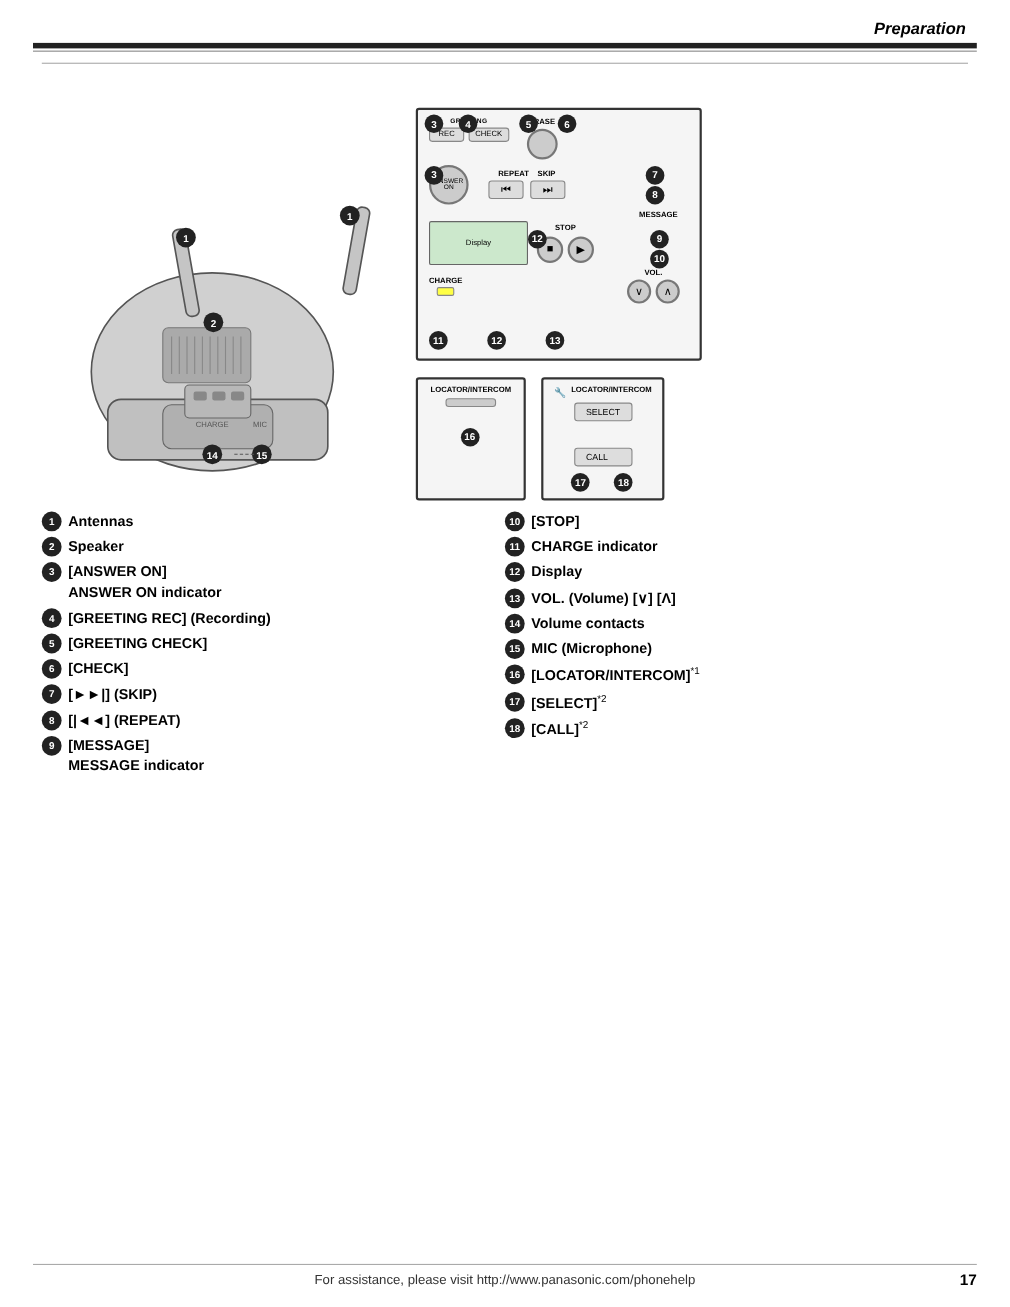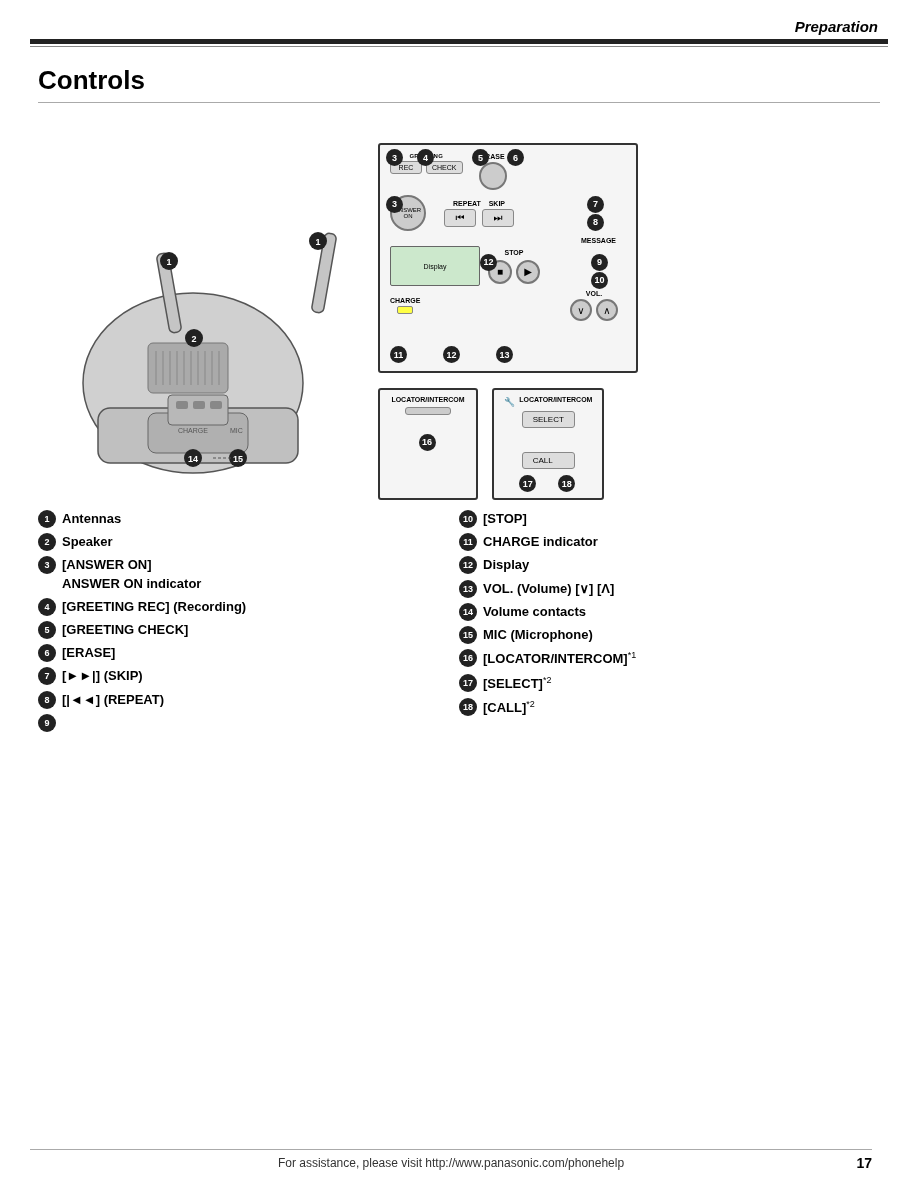--- a/index.html
+++ b/index.html
@@ -197,21 +197,21 @@
       line-height: 1.6;
       border-top: 1px solid #ccc;
       padding-top: 6px;
     }
 
     
     .page-footer {
       position: absolute;
       bottom: 18px;
       left: 0;
-      right: 16px;
+      right: 0;
       display: flex;
       justify-content: center;
       align-items: center;
       border-top: 1px solid #aaa;
       padding-top: 6px;
       margin: 0 30px;
     }
 
     .footer-text {
       font-size: 12px;
@@ -268,21 +268,20 @@
 <body>
 
 <div class="header-area">
   <span class="header-title">Preparation</span>
 </div>
 <div class="header-line-thick"></div>
 <div class="header-line-thin"></div>
 
 <div class="page-content">
 
-  <div class="controls-title">Controls</div>
   <div class="controls-divider"></div>
 
   <div class="diagram-wrapper">
 
     <div class="phone-svg-container">
       <svg viewBox="0 0 320 370" width="320" height="370" xmlns="http://www.w3.org/2000/svg">
 
         <ellipse cx="155" cy="270" rx="110" ry="90" fill="#d0d0d0" stroke="#555" stroke-width="1.5"></ellipse>
 
         <rect x="60" y="295" width="200" height="55" rx="12" fill="#c0c0c0" stroke="#555" stroke-width="1.5"></rect>
@@ -475,32 +474,33 @@
         <div class="item-row">
           <span class="filled-circle">4</span>
           <div class="item-text"><strong>[GREETING REC] (Recording)</strong></div>
         </div>
         <div class="item-row">
           <span class="filled-circle">5</span>
           <div class="item-text"><strong>[GREETING CHECK]</strong></div>
         </div>
         <div class="item-row">
           <span class="filled-circle">6</span>
-          <div class="item-text"><strong>[ERASE]</strong></div>
+          <div class="item-text"><strong>[CHECK]</strong></div>
         </div>
         <div class="item-row">
           <span class="filled-circle">7</span>
           <div class="item-text"><strong>[►►|] (SKIP)</strong></div>
         </div>
         <div class="item-row">
           <span class="filled-circle">8</span>
           <div class="item-text"><strong>[|◄◄] (REPEAT)</strong></div>
         </div>
         <div class="item-row">
           <span class="filled-circle">9</span>
+          <div class="item-text"><strong>[MESSAGE]</strong><br><span class="sub-line">MESSAGE indicator</span></div>
         </div>
       </div>
     <div class="items-col">
 
     <div class="item-row">
           <span class="filled-circle">10</span>
           <div class="item-text"><strong>[STOP]</strong></div>
         </div>
         <div class="item-row">
           <span class="filled-circle">11</span>

